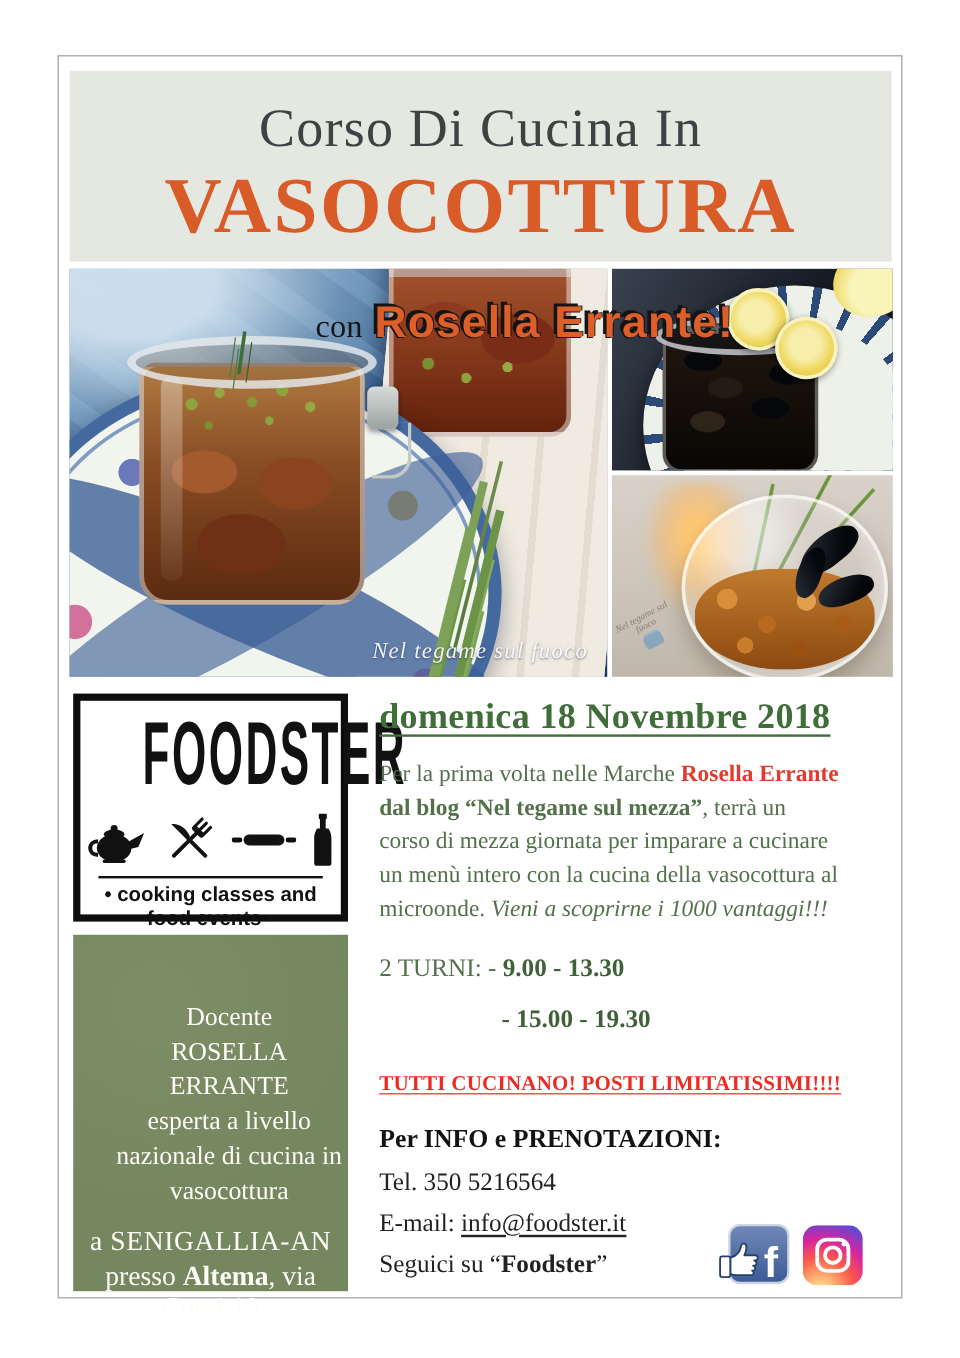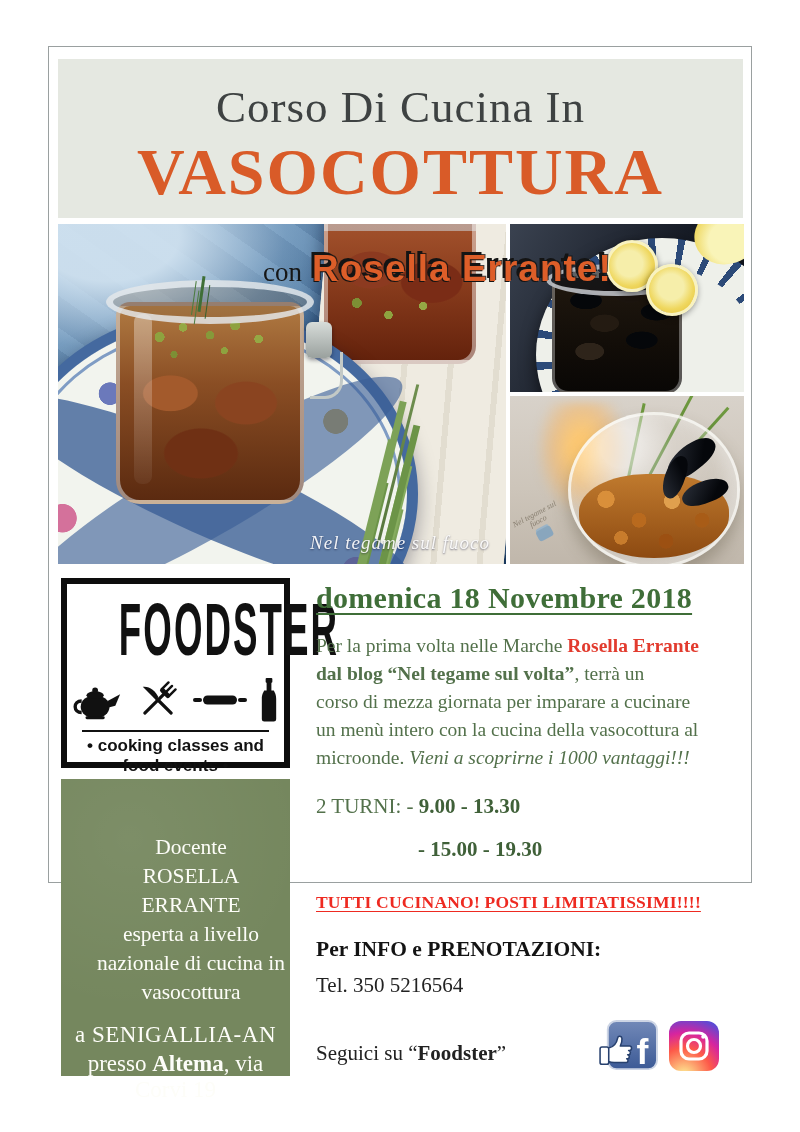--- a/index.html
+++ b/index.html
@@ -1,21 +1,21 @@
 <!DOCTYPE html>
 <html><head>
 <meta charset="utf-8">
 <style>
   * { margin:0; padding:0; box-sizing:border-box; }
   html,body { background:#ffffff; }
   body { width:800px; height:1132px; font-family:"Liberation Serif", serif; position:relative; overflow:hidden; }
   .canvas { position:absolute; left:0; top:0; width:800px; height:1132px; background:#fff; }
 
   
-  .flyer { position:absolute; left:48px; top:46px; width:704px; height:837px;
+  .flyer { position:absolute; left:48px; top:46px; width:704px; height:1036px;
            border:1px solid #9aa0a0; background:#fff; }
 
   
   .header-bg { position:absolute; left:9px; top:12px; width:685px; height:159px;
                background:#e5e8e1; text-align:center; }
   .header-sub { margin-top:22px; font-size:45px; color:#3e4242; letter-spacing:1px; }
   .header-title { margin-top:1px; font-size:66px; font-weight:bold; color:#d95b28; letter-spacing:2px; }
 
   
   .collage { position:absolute; left:9px; top:177px; width:686px; height:340px; }
@@ -325,33 +325,34 @@
         <div>vasocottura</div>
       </div>
       <div class="side-loc-title">a SENIGALLIA-AN</div>
       <div class="side-loc-detail"><span>presso </span><b>Altema</b><span>, via Corvi 19</span></div>
     </div>
 
     <div class="date-heading">domenica 18 Novembre 2018</div>
 
     <div class="paragraph">
       <div><span>Per la prima volta nelle Marche </span><span class="seg-red">Rosella Errante</span></div>
-      <div><span class="seg-bold">dal blog “Nel tegame sul volta”</span><span>, terrà un</span></div>
+      <div><span class="seg-bold">dal blog “Nel tegame sul mezza”</span><span>, terrà un</span></div>
       <div><span>corso di mezza giornata per imparare a cucinare</span></div>
       <div><span>un menù intero con la cucina della vasocottura al</span></div>
       <div><span>microonde. </span><span class="seg-italic">Vieni a scoprirne i 1000 vantaggi!!!</span></div>
     </div>
 
     <div class="turni"><span>2 TURNI: - </span> <b>9.00 - 13.30</b></div>
     <div class="turno2">- 15.00 - 19.30</div>
 
     <div class="warning">TUTTI CUCINANO! POSTI LIMITATISSIMI!!!!</div>
 
     <div class="info-heading">Per INFO e PRENOTAZIONI:</div>
     <div class="phone-line">Tel. 350 5216564</div>
+    <div class="email-line"><span>E-mail: </span><a href="#">info@foodster.it</a></div>
     <div class="follow-line"><span>Seguici su “</span><b>Foodster</b><span>”</span></div>
 
     <div class="fb-icon">
       <svg width="60" height="54" viewBox="0 0 62 56">
         <defs>
           <linearGradient id="fbg" x1="0" y1="0" x2="0" y2="1">
             <stop offset="0" stop-color="#7289b8"></stop>
               <stop offset="1" stop-color="#3c5a96"></stop>
           </linearGradient>
         </defs>

